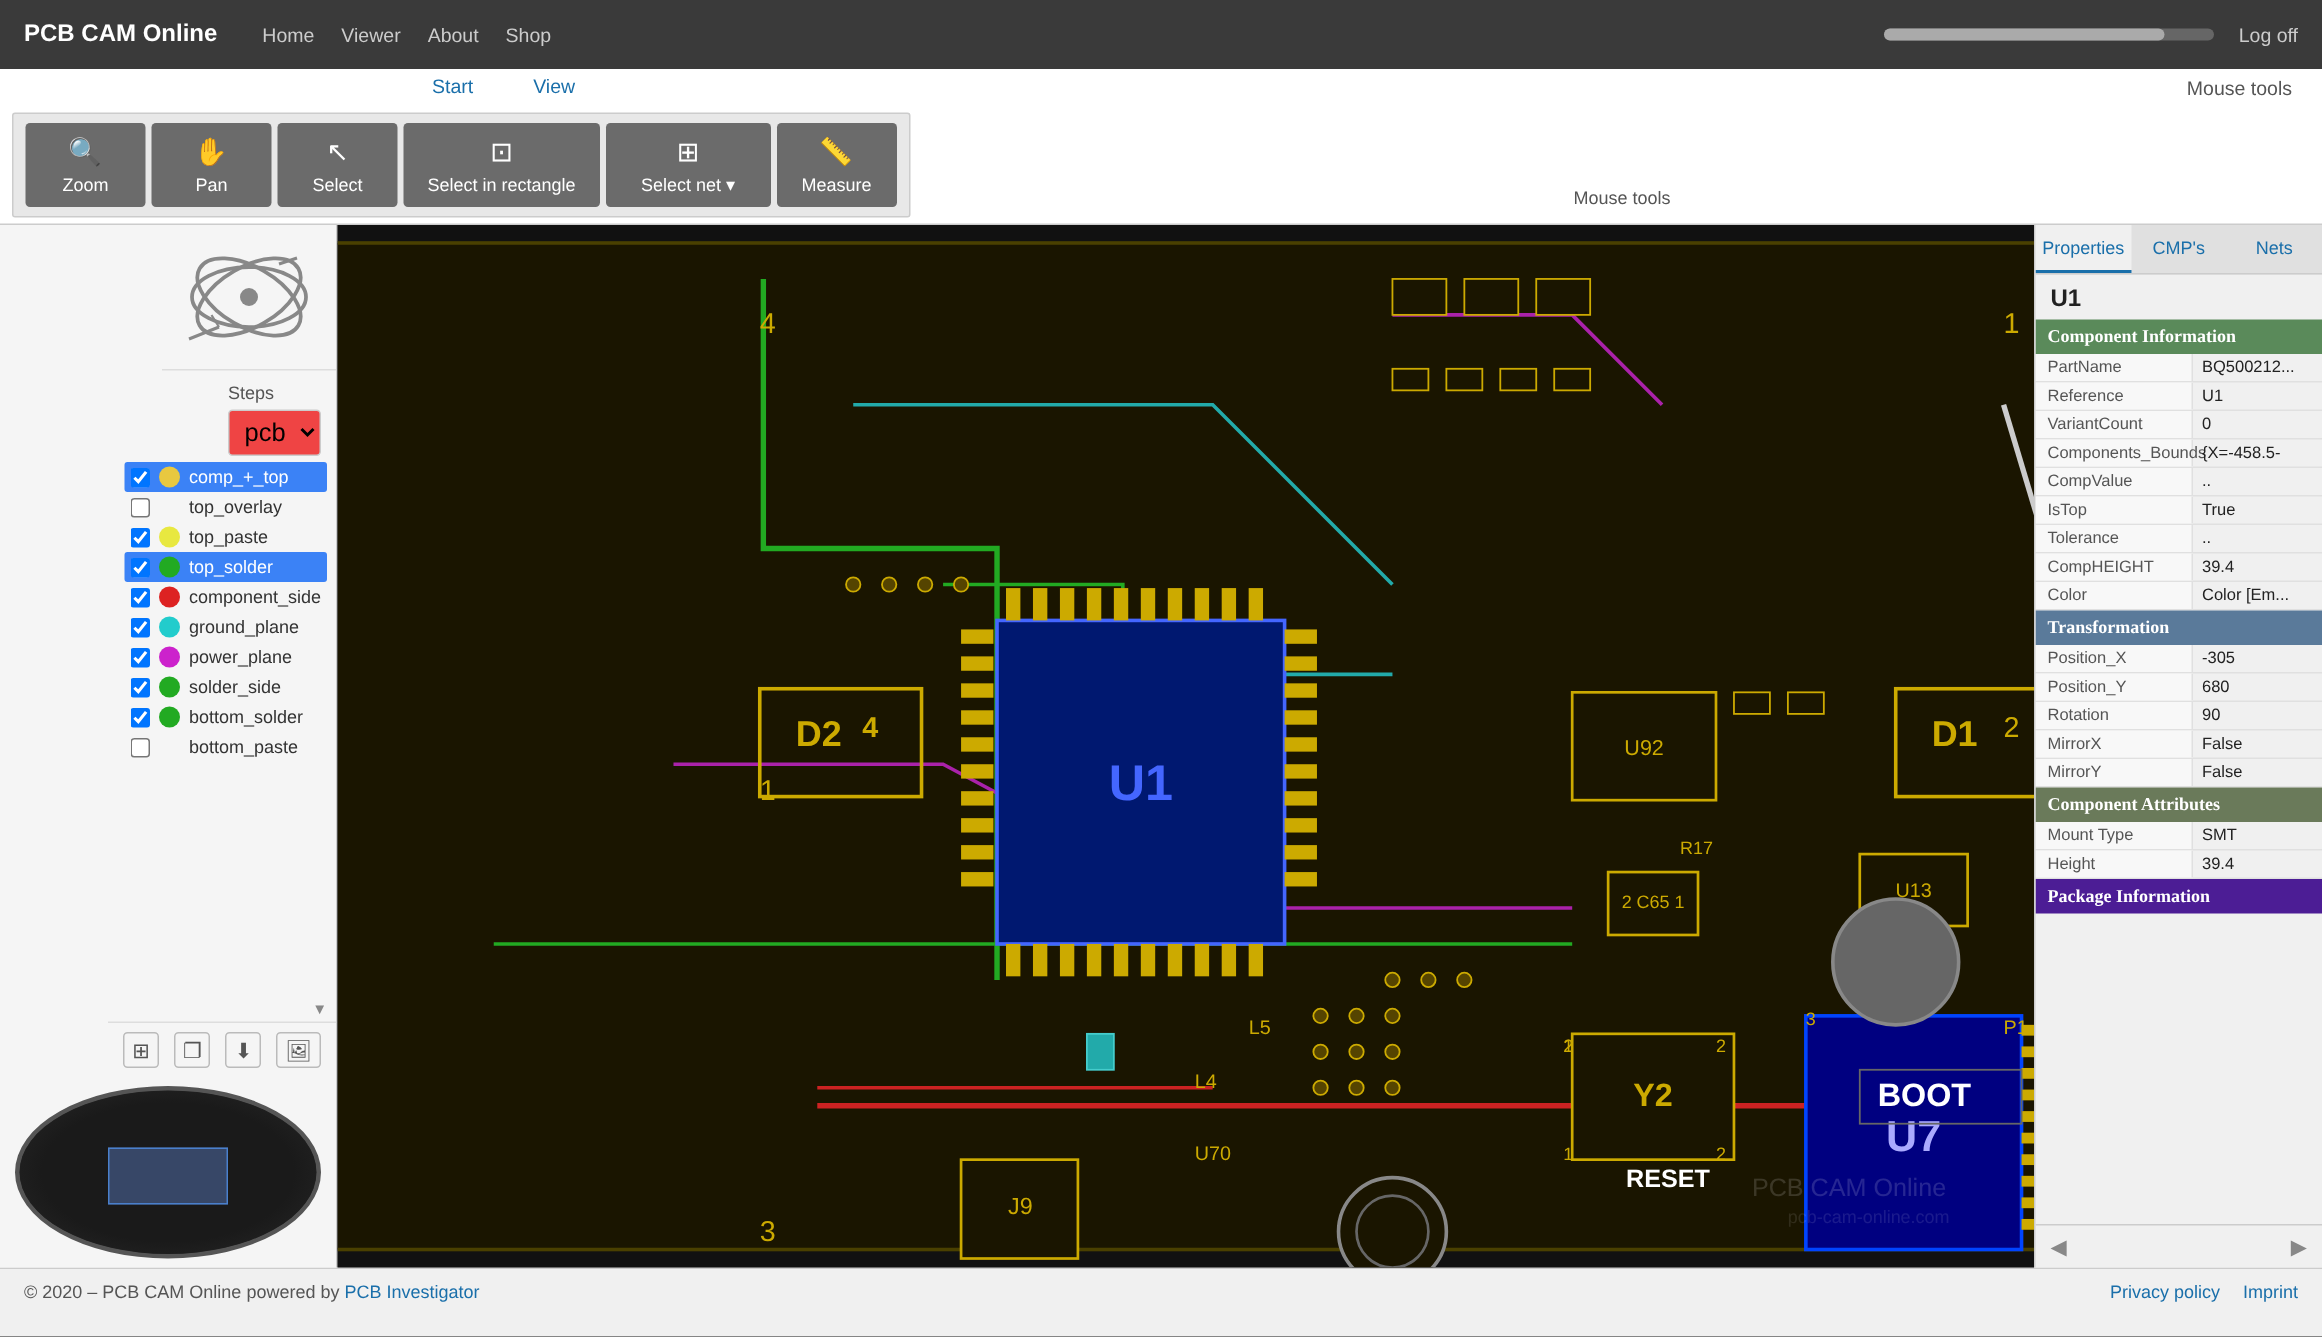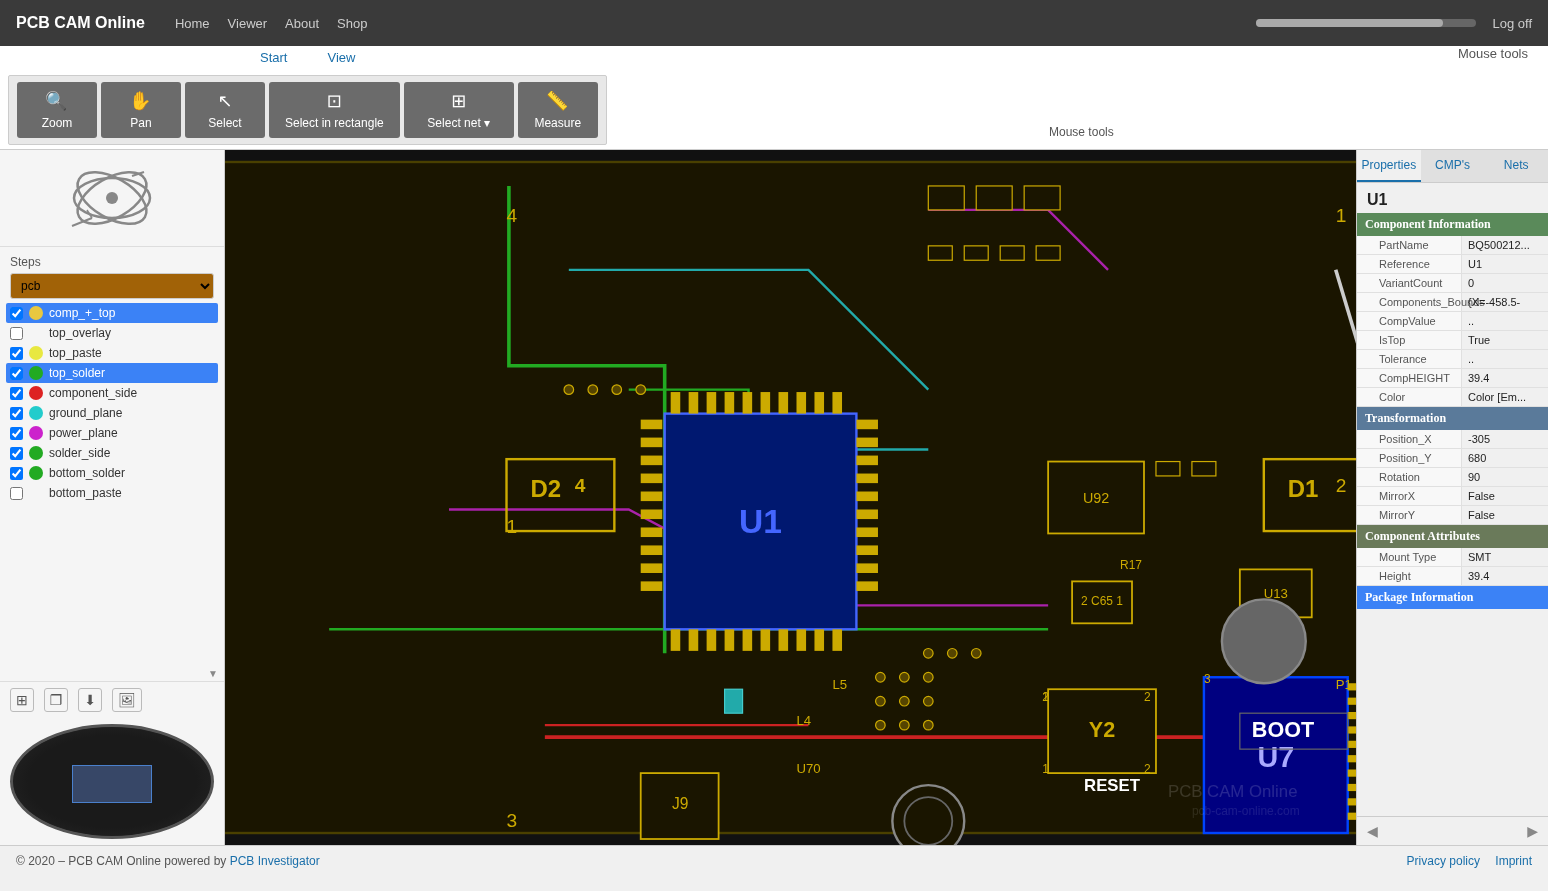--- a/index.html
+++ b/index.html
@@ -111,36 +111,37 @@
     }
 
     
     .left-sidebar {
       width: 225px;
       background: #f5f5f5;
       border-right: 1px solid #ccc;
       display: flex;
       flex-direction: column;
       flex-shrink: 0;
+      align-items: flex-end;
     }
     .sidebar-section {
       padding: 8px 10px 4px;
     }
     .sidebar-label {
       font-size: 12px;
       color: #555;
       margin-bottom: 4px;
     }
     .steps-select {
       width: 100%;
       padding: 4px 6px;
       border: 1px solid #ccc;
       border-radius: 3px;
-      font-size: 12px;
-      background: #a16207;
+      font-size: 17px;
+      background: #ef4444;
     }
     .layer-list {
       overflow-y: auto;
       flex: 1;
       padding: 0 6px;
     }
     .layer-item {
       display: flex;
       align-items: center;
       padding: 3px 4px;
@@ -251,29 +252,29 @@
     .prop-section-header {
       background: #5a8a5a;
       color: #fff;
       font-size: 12px;
       font-weight: bold;
       padding: 4px 8px;
       font-family: Liberation Serif, serif;
     }
     .prop-section-header.transform { background: #5a7a9a; }
     .prop-section-header.comp-attr { background: #6a7a5a; }
-    .prop-section-header.pkg-info { background: #3b82f6; }
+    .prop-section-header.pkg-info { background: #4c1d95; }
     .prop-row {
       display: flex;
       border-bottom: 1px solid #e0e0e0;
     }
     .prop-key {
       width: 105px;
       flex-shrink: 0;
-      padding: 3px 22px;
+      padding: 3px 8px;
       font-size: 11px;
       color: #555;
       background: #f8f8f8;
       border-right: 1px solid #e0e0e0;
     }
     .prop-val {
       flex: 1;
       padding: 3px 6px;
       font-size: 11px;
       color: #222;
@@ -327,21 +328,21 @@
   <a>About</a>
   <a>Shop</a>
   <div class="spacer"></div>
   <div class="progress-bar-bg">
     <div class="progress-bar-fill"></div>
   </div>
   <span class="logoff">Log off</span>
 </nav>
 
 <div class="toolbar-area">
-  <div style="display:flex; ">
+  <div style="display:flex; align-items:center;padding-left:28px;">
     <div class="toolbar-tabs">
       <span class="toolbar-tab">Start</span>
       <span class="toolbar-tab">View</span>
     </div>
     <div class="toolbar-right-label">Mouse tools</div>
   </div>
   <div style="display:flex; align-items:flex-end;">
     <div class="toolbar-buttons">
       <button class="tool-btn">
         <span class="icon-sym">🔍</span>

